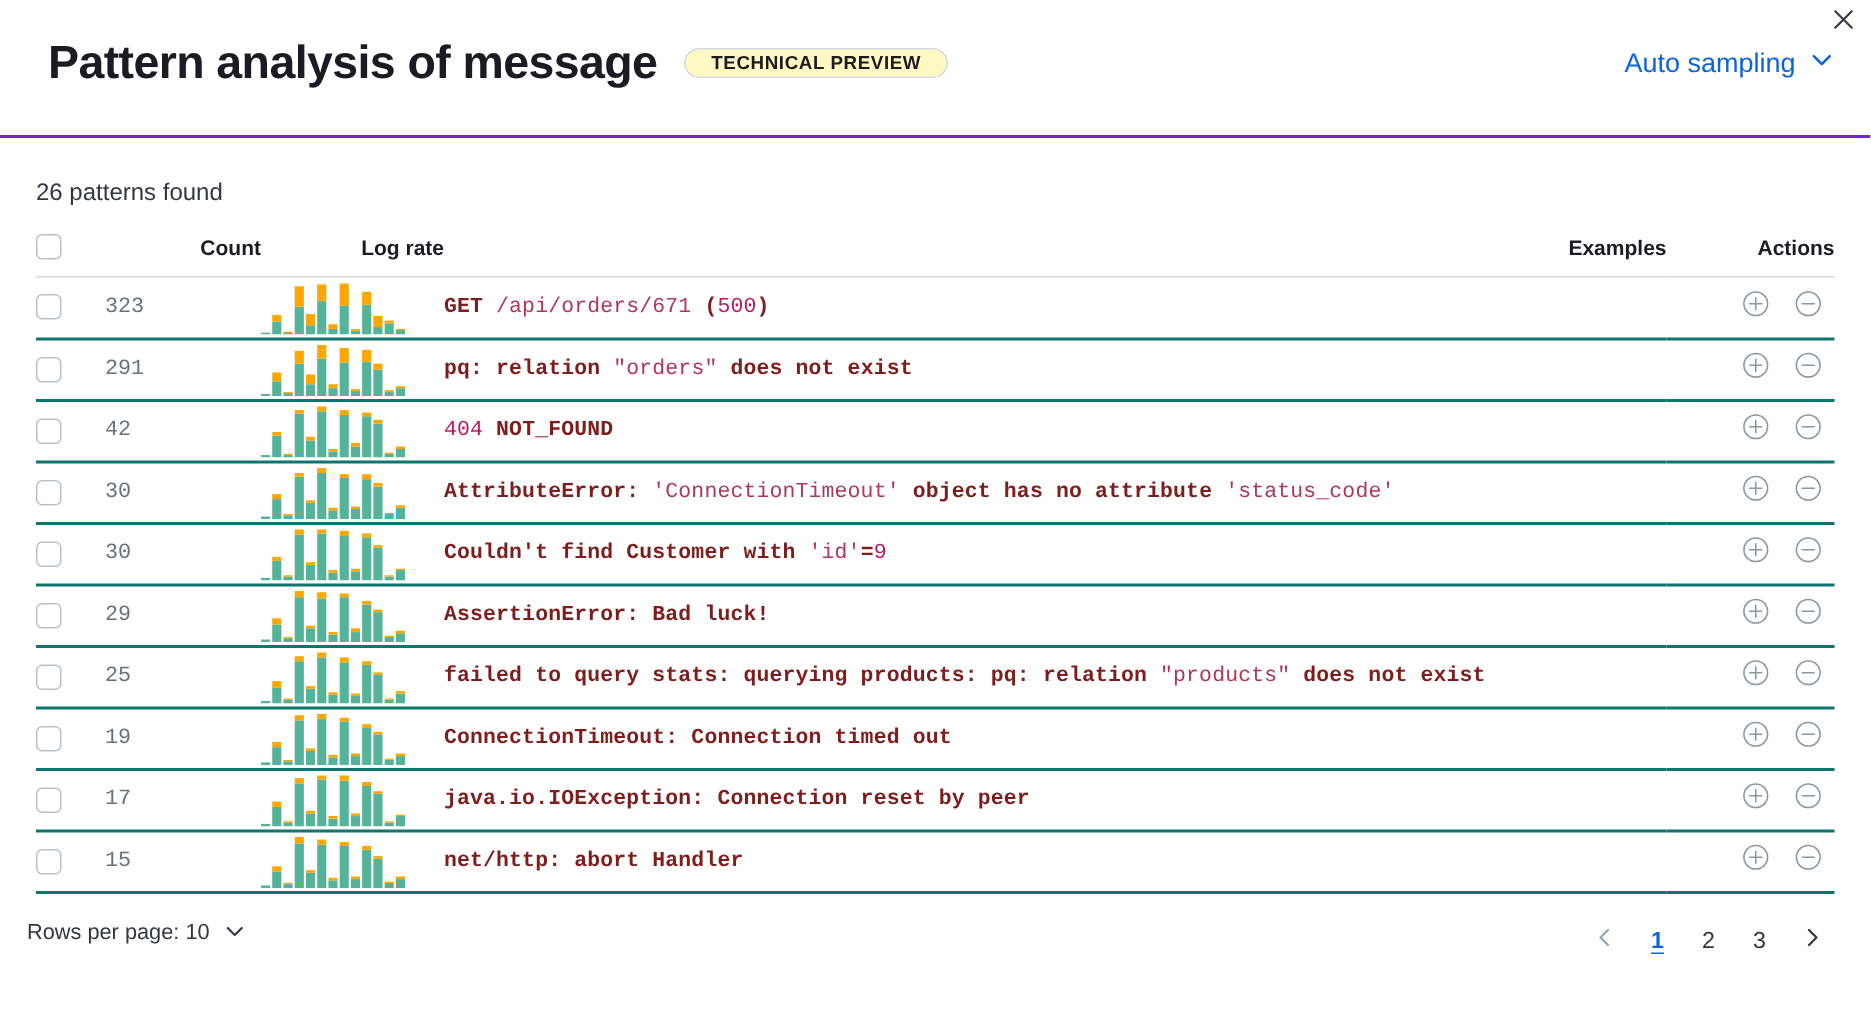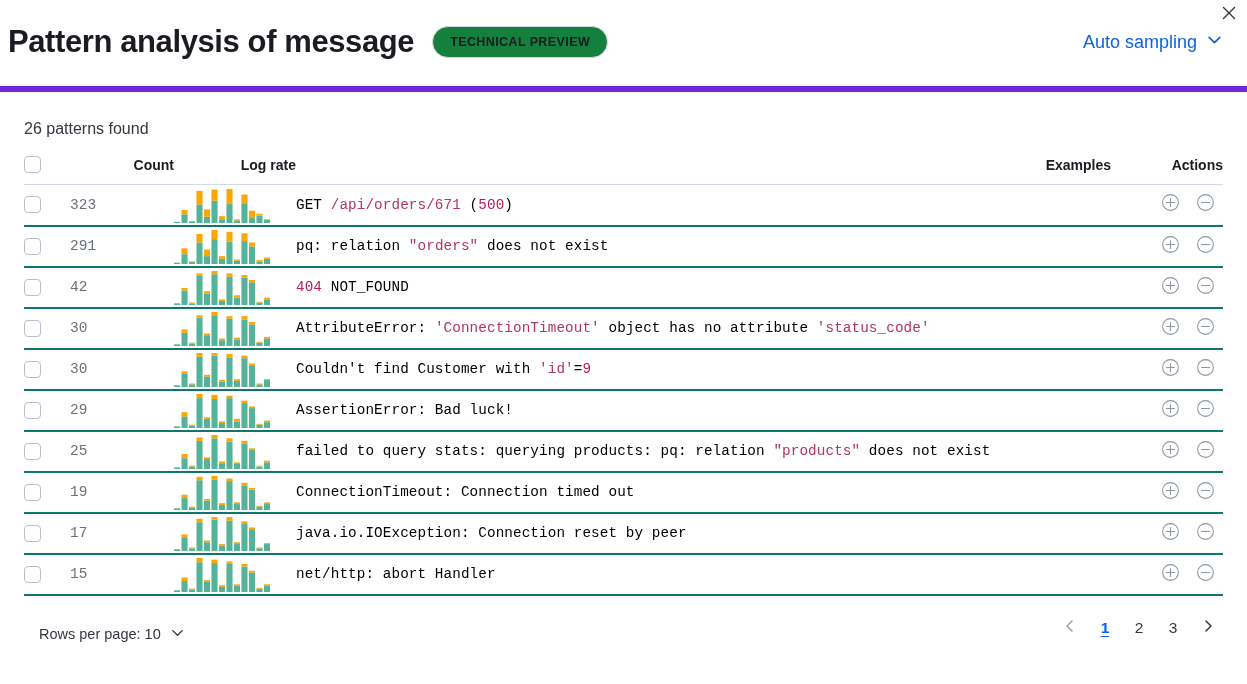--- a/index.html
+++ b/index.html
@@ -10,51 +10,51 @@
     background: #ffffff;
     font-family: "Liberation Sans", sans-serif;
     color: #343741;
     overflow: hidden;
   }
 
   
   .flyout-header {
     position: relative;
     height: 92px;
-    border-bottom: 6px solid #6d28d9;
-    padding: 0 8px;
+    border-bottom: 2px solid #6d28d9;
+    padding: 0 32px;
   }
   .header-inner {
     display: flex;
     align-items: center;
     height: 84px;
     gap: 18px;
   }
   .page-title {
     font-size: 31px;
     font-weight: 700;
     letter-spacing: -0.4px;
     color: #1a1c21;
     white-space: nowrap;
     margin: 0;
     line-height: 1.1;
   }
   .preview-badge {
     display: inline-flex;
     align-items: center;
     justify-content: center;
-    height: 32px;
+    height: 20px;
     padding: 0 17px;
     border: 1px solid #d3dae6;
     border-radius: 999px;
     font-size: 12.5px;
     font-weight: 700;
     letter-spacing: 0.4px;
     color: #1a1c21;
-    background: #15803d;
+    background: #fef9c3;
     white-space: nowrap;
   }
   .header-right {
     position: absolute;
     right: 24px;
     top: 0;
     height: 84px;
     display: flex;
     align-items: center;
   }
@@ -125,41 +125,41 @@
     color: #6a717d;
   }
   .example-cell {
     font-family: "Liberation Mono", monospace;
     font-size: 14.3px;
     white-space: nowrap;
     overflow: hidden;
     text-overflow: ellipsis;
     letter-spacing: 0.1px;
   }
-  .tok-base   { color: #000000; }
+  .tok-base   { color: #7f1d1d; font-weight: bold; }
   .tok-string { color: #b0365a; }
   .tok-number { color: #be185d; }
 
   .sparkline { display: block; }
 
   .actions-wrap {
     display: flex;
     justify-content: flex-end;
     align-items: center;
     gap: 16px;
     padding-right: 8px;
   }
   .action-icon { cursor: pointer; color: #69707d; display: block; }
 
   
   .flyout-footer {
     display: flex;
-    align-items: flex-end;
+    align-items: flex-start;
     justify-content: space-between;
-    padding: 17px 24px 0 28px;
+    padding: 17px 24px 0 7px;
   }
   .rows-per-page {
     display: inline-flex;
     align-items: center;
     gap: 9px;
     font-size: 14.5px;
     color: #343741;
     cursor: pointer;
     user-select: none;
     padding-left: 11px;

